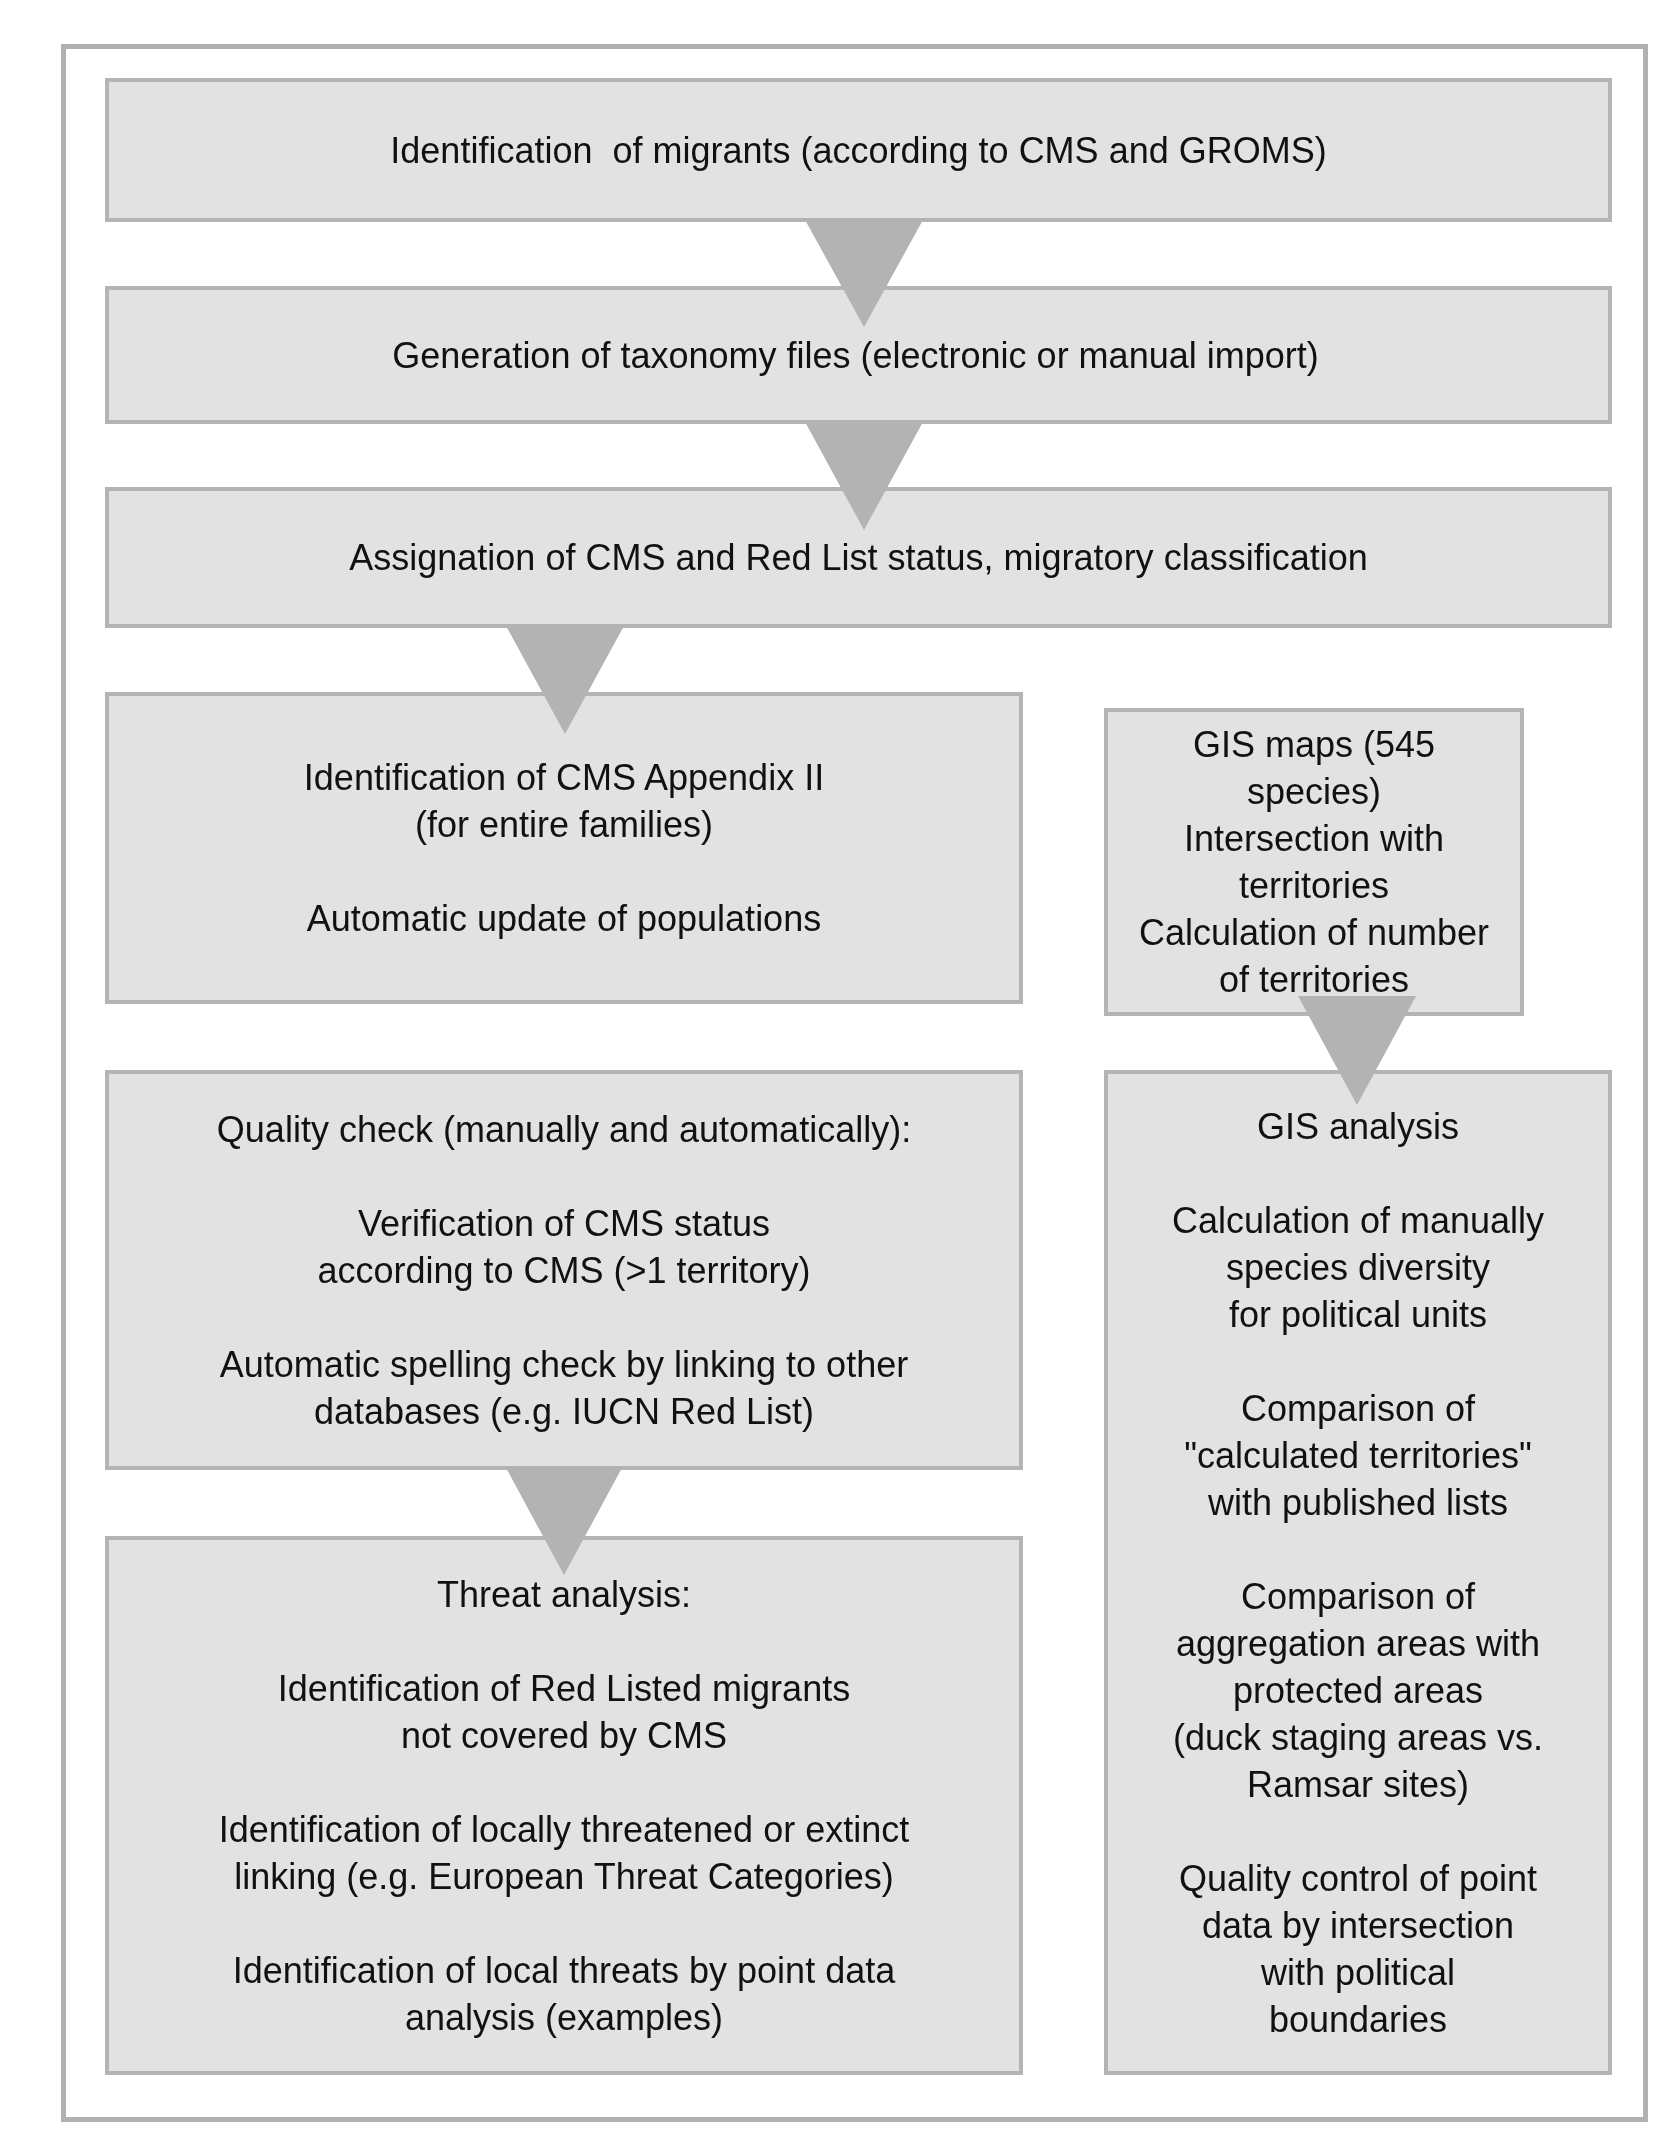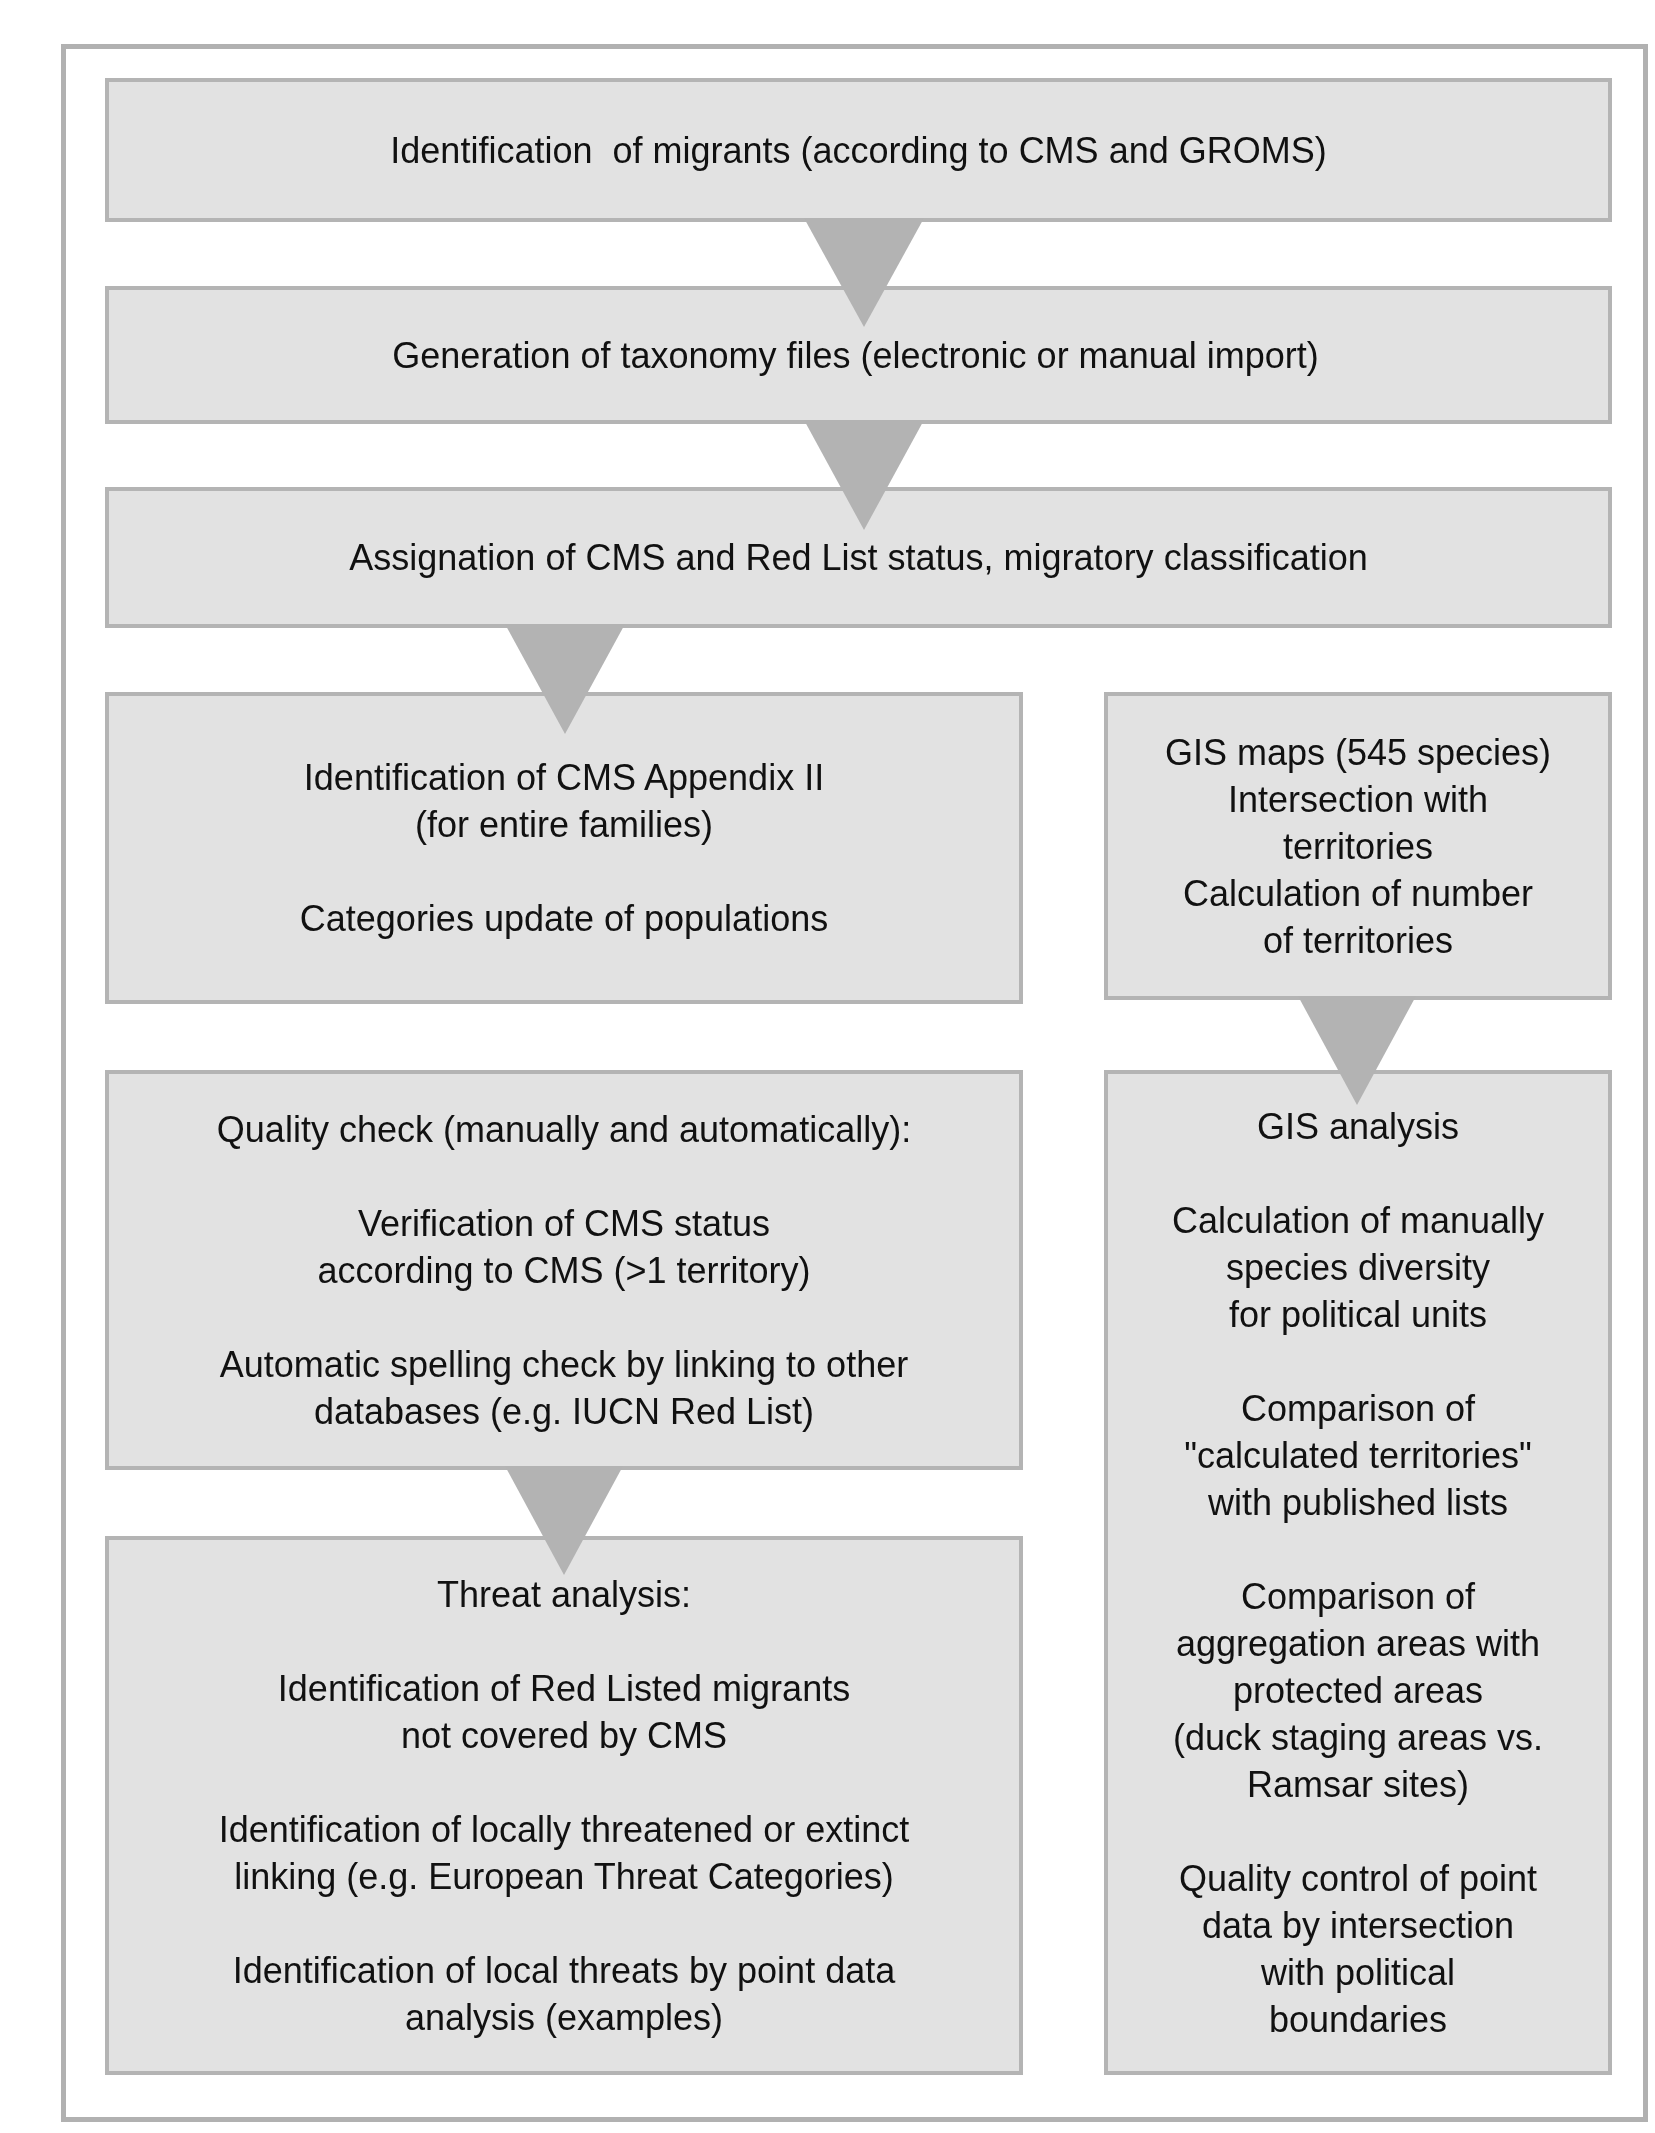--- a/index.html
+++ b/index.html
@@ -53,21 +53,21 @@
   }
   
   .box-1{left:105px;top:78px;width:1507px;height:144px;}
   .box-2{left:105px;top:286px;width:1507px;height:138px;padding-left:12px;}
   .box-3{left:105px;top:487px;width:1507px;height:141px;}
   
   .box-4{left:105px;top:692px;width:918px;height:312px;}
   .box-5{left:105px;top:1070px;width:918px;height:400px;}
   .box-6{left:105px;top:1536px;width:918px;height:539px;}
   
-  .box-a{left:1104px;top:692px;width:508px;height:308px;}
+  .box-a{left:1104px;top:708px;width:420px;height:308px;}
   .box-b{left:1104px;top:1070px;width:508px;height:1005px;}
   
   .arrow-1{left:804px;top:218px;width:120px;height:109px;}
   .arrow-2{left:804px;top:420px;width:120px;height:110px;}
   .arrow-3{left:505px;top:624px;width:120px;height:110px;}
   .arrow-4{left:505px;top:1466px;width:118px;height:109px;}
   .arrow-r{left:1298px;top:996px;width:118px;height:109px;}
 </style>
 </head>
 <body>
@@ -89,21 +89,21 @@
 
   <div class="box box-3">
     <p>Assignation of CMS and Red List status, migratory classification</p>
   </div>
 
   <div class="arrow arrow-3"></div>
 
   <div class="box box-4">
     <p>Identification of CMS Appendix II
 (for entire families)</p>
-    <p>Categories update of populations</p>
+    <p>Automatic update of populations</p>
   </div>
 
   <div class="box box-a">
     <p>GIS maps (545 species)
 Intersection with
 territories
 Calculation of number
 of territories</p>
   </div>
 

